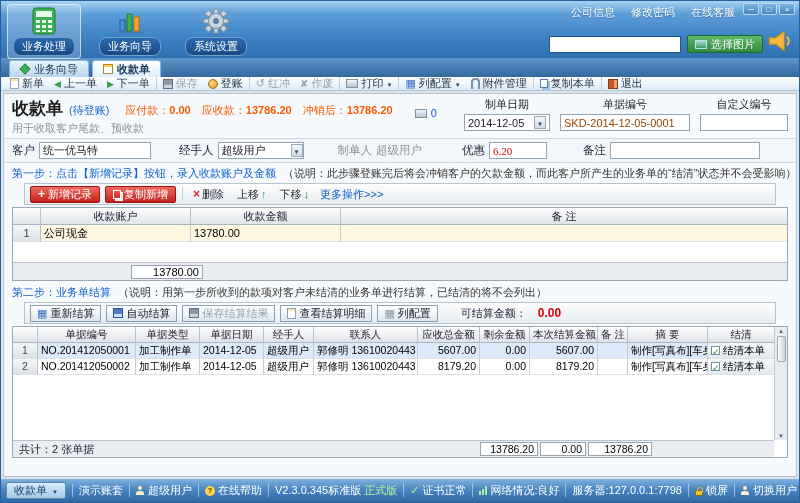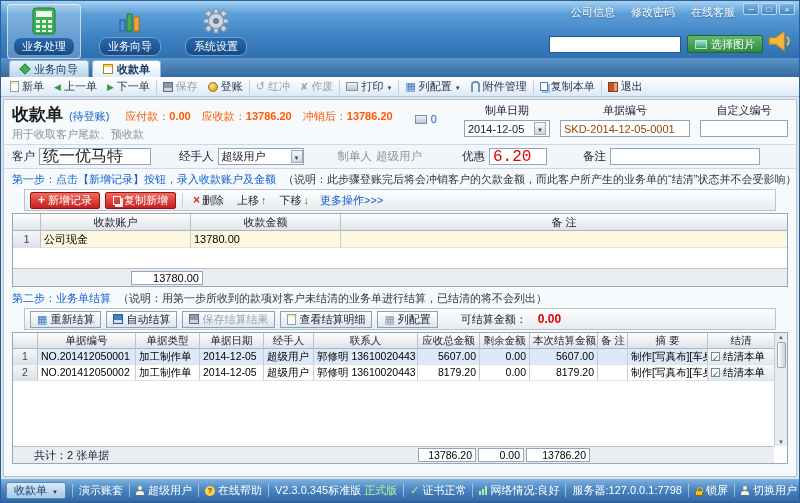--- a/index.html
+++ b/index.html
@@ -26,21 +26,21 @@
 
 
 .tabstrip{height:19px;background:linear-gradient(180deg,#5b94c8,#35689f);display:flex;align-items:flex-end;padding-left:8px;gap:3px;flex:none}
 .tab{height:17px;display:flex;align-items:center;gap:4px;padding:0 10px;font-size:11px;color:#1a3a5c;background:linear-gradient(#e8f3fc,#b9d4ec);border:1px solid #8fb4d4;border-bottom:none;border-radius:3px 3px 0 0;white-space:nowrap}
 .tab.active{background:linear-gradient(#ffffff,#ddeefb);font-weight:bold}
 .tab-ic{width:10px;height:10px;display:inline-block}
 .tab-ic.wizard{background:#3db054;border:1px solid #1f7a35;transform:rotate(45deg) scale(.8)}
 .tab-ic.receipt{background:#fff;border:1px solid #b08a20;box-shadow:inset 0 2px 0 #ffd24a}
 
 
-.btntb{height:20px;background:linear-gradient(#ffffff,#dceaf6);border-bottom:1px solid #b2c4d6;display:flex;align-items:center;padding:0 4px;flex:none}
+.btntb{height:14px;background:linear-gradient(#ffffff,#dceaf6);border-bottom:1px solid #b2c4d6;display:flex;align-items:center;padding:0 4px;flex:none}
 .tbb{display:flex;align-items:center;gap:3px;font-size:11px;color:#1e3248;padding:0 5px;height:18px;white-space:nowrap;cursor:default}
 .tbb.disabled{color:#98a2ac}
 .tsep{width:1px;height:14px;background:#c2cedc;margin:0 1px}
 .ic{display:inline-block;line-height:0}
 .ic-page{width:9px;height:11px;background:#fff;border:1px solid #8aa0b6;box-shadow:inset 0 2px 0 #ffe9a8}
 .ic-disk{width:10px;height:10px;background:#8a98a8;border:1px solid #5f6f80;box-shadow:inset 0 -3px 0 #c9d3dc}
 .ic-disk.blue{background:#4a7ec0;border-color:#2a5a96;box-shadow:inset 0 -3px 0 #cfe0f2}
 .ic-print{width:12px;height:9px;background:linear-gradient(#eef3f7,#b9c6d2);border:1px solid #7e91a2}
 .ic-clip{width:9px;height:11px;border:2px solid #7a93ad;border-radius:4px 4px 0 0;border-bottom:none}
 .ic-copy{width:8px;height:9px;border:1px solid #4a7ec0;background:#fff;box-shadow:2px 2px 0 #9cc0e8}
@@ -77,21 +77,21 @@
 .fh-meta{margin-left:auto;display:flex;gap:10px}
 .meta-col{display:flex;flex-direction:column;align-items:center;gap:2px;font-size:11px;color:#223}
 .meta-box{height:17px;border:1px solid #93a5b5;background:#fff;display:flex;align-items:center;font-size:11px;padding:0 3px}
 .w-date{width:86px}.w-doc{width:130px}.w-custom{width:88px}
 .docno-val{color:#994400}
 .combo-arrow{margin-left:auto;width:12px;height:13px;background:linear-gradient(#f4f8fb,#ccd8e2);border:1px solid #9cacba;display:flex;align-items:center;justify-content:center}
 
 
 .ffields{flex:none;height:25px;margin-top:2px;border-top:1px solid #cdd8e2;border-bottom:1px solid #cdd8e2;background:#f1f6fa;display:flex;align-items:center;padding:0 8px;font-size:11.5px;color:#223;white-space:nowrap}
 .flabel{margin-right:4px}
-.fld{height:17px;border:1px solid #93a5b5;background:#fff;font-size:16px;padding:0 3px;font-family:Liberation Mono, monospace;color:#222}
+.fld{height:17px;border:1px solid #93a5b5;background:#fff;font-size:11px;padding:0 3px;font-family:Liberation Serif, serif;color:#222}
 .fld.red{color:#e00000}
 .combo{display:flex;align-items:center;height:17px;border:1px solid #93a5b5;background:#fff;font-size:11px;padding:0 0 0 3px}
 .gray-val{color:#8a929a}
 .ml1{margin-left:28px}.ml2{margin-left:34px}.ml3{margin-left:40px}.ml4{margin-left:36px}
 
 
 .stepline{flex:none;font-size:11px;padding:3px 8px 1px;white-space:nowrap;overflow:hidden}
 .step-title{color:#1060d0}
 .step-note{color:#333;margin-left:4px}
 
@@ -125,21 +125,21 @@
 .t2 .c0{width:25px}.t2 .c1{width:98px}.t2 .c2{width:64px}.t2 .c3{width:64px}.t2 .c4{width:50px}.t2 .c5{width:104px}.t2 .c6{width:62px}.t2 .c7{width:50px}.t2 .c8{width:68px}.t2 .c9{width:30px}.t2 .c10{width:80px}.t2 .c11{flex:1;border-right:none}
 .t2 .row-sel{background:#dce9f8}
 .t2-fill{flex:1;background:#fff}
 .settle-cell{display:flex;align-items:center;gap:3px;background:linear-gradient(#f6f8fa,#e2e8ee);padding:0 2px 0 3px}
 .cb{width:9px;height:9px;border:1px solid #7a8a9a;background:#fff;display:inline-block;position:relative;flex:none}
 .cb::after{content:"✓";color:#15a01e;font-size:9px;font-weight:bold;position:absolute;left:0;top:-2px}
 .t2-scroll{position:absolute;top:0;right:0;bottom:17px;width:13px;background:#e8ecf0;border-left:1px solid #c0c8d0;display:flex;flex-direction:column;align-items:center;justify-content:space-between;padding:1px 0}
 .sc-arrow{font-size:6px;color:#567;line-height:6px}
 .sc-thumb{width:9px;height:26px;background:linear-gradient(90deg,#fdfdfd,#c8d2dc);border:1px solid #9aa8b6;border-radius:2px;margin-bottom:auto;margin-top:2px}
 .t2-footer{height:17px;background:#e9edf1;border-top:1px solid #b8c2cc;display:flex;align-items:center;font-size:11px;flex:none;margin-right:13px}
-.t2f-label{width:405px;padding-left:21px;color:#223}
+.t2f-label{width:467px;padding-left:6px;color:#223}
 .t2f-box{height:14px;border:1px solid #98a4b0;background:#fff;font-size:10.5px;line-height:13px;text-align:right;padding:0 3px;margin-right:2px}
 .fb6{width:58px}.fb7{width:46px}.fb8{width:64px}
 
 
 .statusbar{height:23px;flex:none;background:linear-gradient(180deg,#7fb2e0 0%,#4a86c2 45%,#2f68a6 100%);display:flex;align-items:center;color:#fff;font-size:11px;padding:0 5px;gap:6px;white-space:nowrap}
 .sb-sep{width:1px;height:13px;background:rgba(255,255,255,.45);flex:none}
 .sb-doc{display:flex;align-items:center;gap:5px;background:linear-gradient(#d8eafa,#a6c9e9);color:#123a5e;border:1px solid #5d87ad;border-radius:2px;height:17px;padding:0 7px}
 .sb-item{display:flex;align-items:center;gap:3px}
 .edition{color:#b8f29a}
 .bars{display:inline-flex;align-items:flex-end;gap:1px;height:9px}

